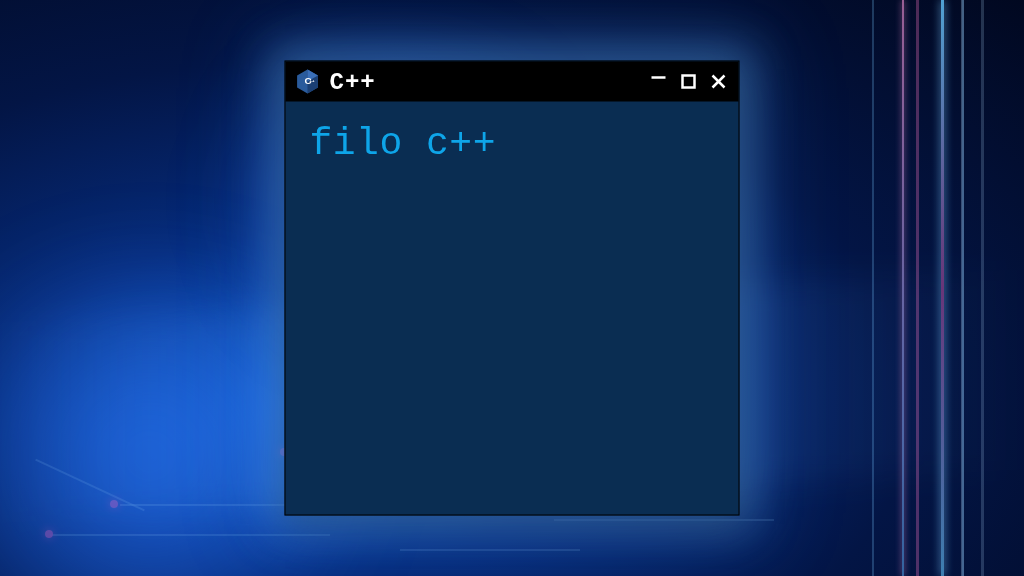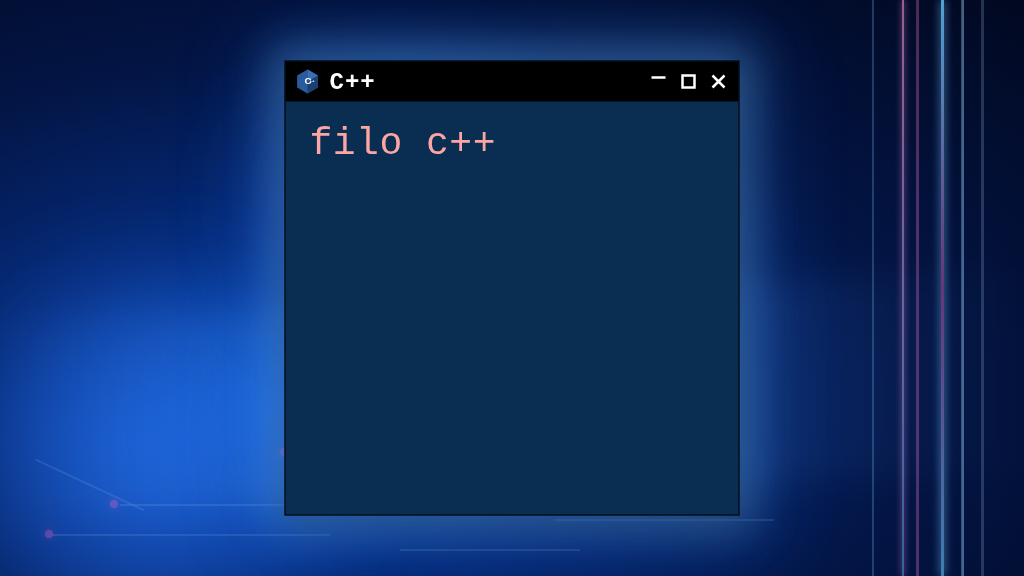--- a/index.html
+++ b/index.html
@@ -192,21 +192,21 @@
     }
     
     .win-btn.minimize { font-weight: bold; font-size: 24px; position: relative; top: -4px; }
     .win-btn.maximize svg, .win-btn.close svg { display: block; }
     
     .content {
       padding: 20px 24px;
     }
     
     .content-text {
-      color: #fca5a5;
+      color: #0ea5e9;
       font-family: "Consolas", "Courier New", monospace;
       font-size: 38px;
       font-weight: normal;
       letter-spacing: 0.5px;
     }
   </style>
 </head>
 <body>
 
 <div class="bg-layer">

